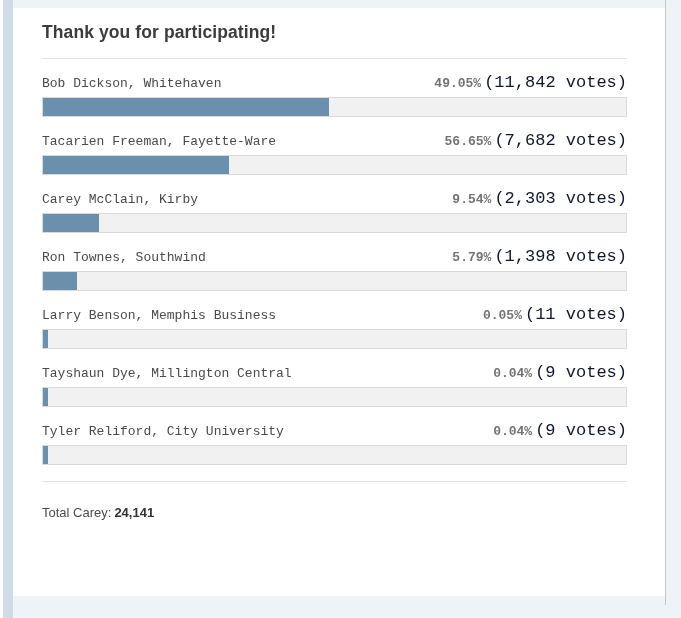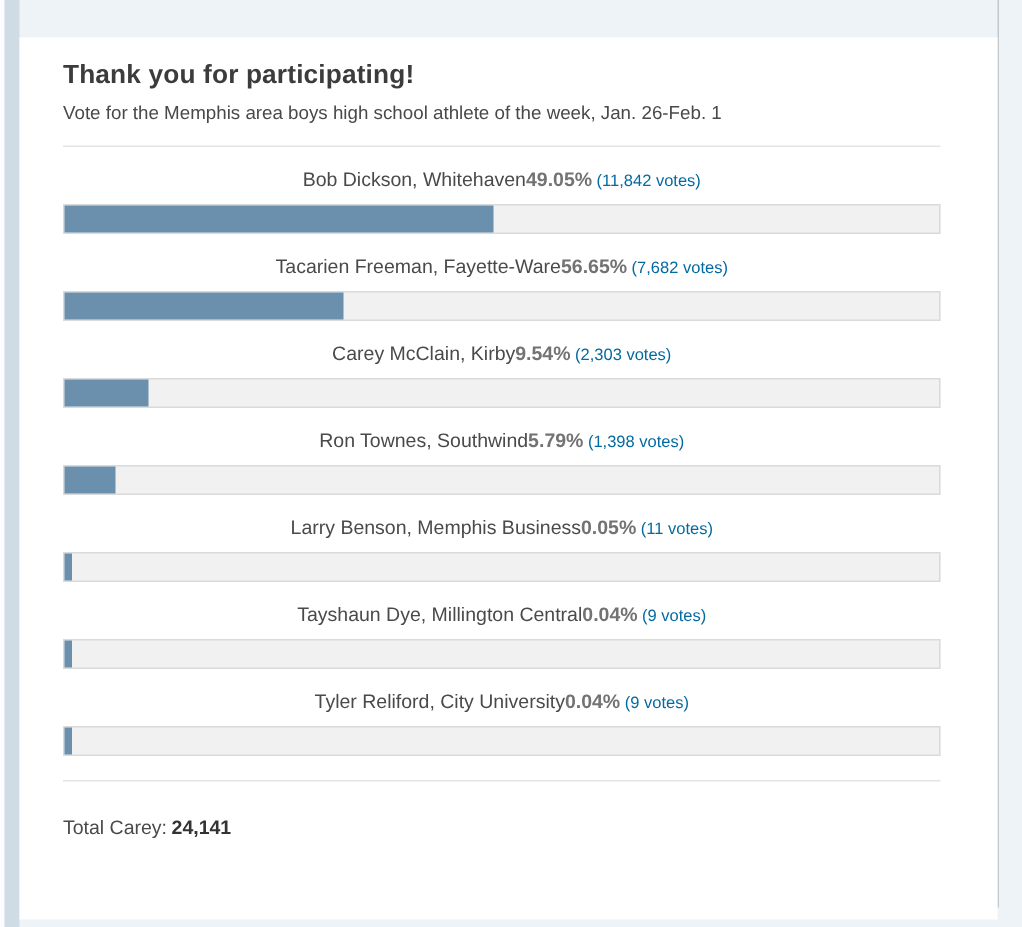--- a/index.html
+++ b/index.html
@@ -29,21 +29,21 @@
     background: #cfdbe5;
   }
   .right-line {
     position: absolute;
     left: 665px; top: 0;
     width: 1px; height: 605px;
     background: #c3c8cd;
   }
   .card {
     position: absolute;
-    left: 13px; top: 25px;
+    left: 13px; top: 8px;
     width: 652px; height: 588px;
     background: #ffffff;
     box-sizing: border-box;
     padding: 6px 38px 0 29px;
   }
   .poll-title {
     margin: 8px 0 0 0;
     font-size: 17.5px;
     font-weight: bold;
     color: #3c3c3c;
@@ -60,36 +60,37 @@
     height: 0;
   }
   .rows {
     margin-top: 3px;
   }
   .poll-row {
     margin-top: 14px;
   }
   .row-top {
     display: flex;
-    justify-content: center;
+    justify-content: space-between;
     align-items: baseline;
     font-size: 13px;
     color: #4a4a4a;
     height: 17px;
+    font-family: Liberation Mono, monospace;
   }
   .opt-name { color: #4a4a4a; }
   .opt-result { white-space: nowrap; }
   .opt-pct {
     font-weight: bold;
     color: #737373;
   }
   .opt-votes {
-    color: #0369a1;
+    color: #0f172a;
     margin-left: 3px;
-    font-size: 11px;
+    font-size: 17px;
   }
   .bar-track {
     margin-top: 7px;
     height: 20px;
     background: #f1f1f1;
     border: 1px solid #dadada;
     box-sizing: border-box;
   }
   .bar-fill {
     height: 100%;
@@ -115,21 +116,20 @@
 </head>
 <body>
 
 <div class="page">
   <div class="edge-white"></div>
   <div class="edge-strip"></div>
   <div class="right-line"></div>
 
   <div class="card">
     <h1 class="poll-title">Thank you for participating!</h1>
-    <div class="poll-question">Vote for the Memphis area boys high school athlete of the week, Jan. 26-Feb. 1</div>
     <div class="divider"></div>
 
     <div class="rows" id="poll-rows">
   <div class="poll-row">
     <div class="row-top">
       <span class="opt-name">Bob Dickson, Whitehaven</span>
       <span class="opt-result"><b class="opt-pct">49.05%</b><span class="opt-votes">(11,842 votes)</span></span>
     </div>
     <div class="bar-track">
       <div class="bar-fill" style="width: 49.05%;"></div>

